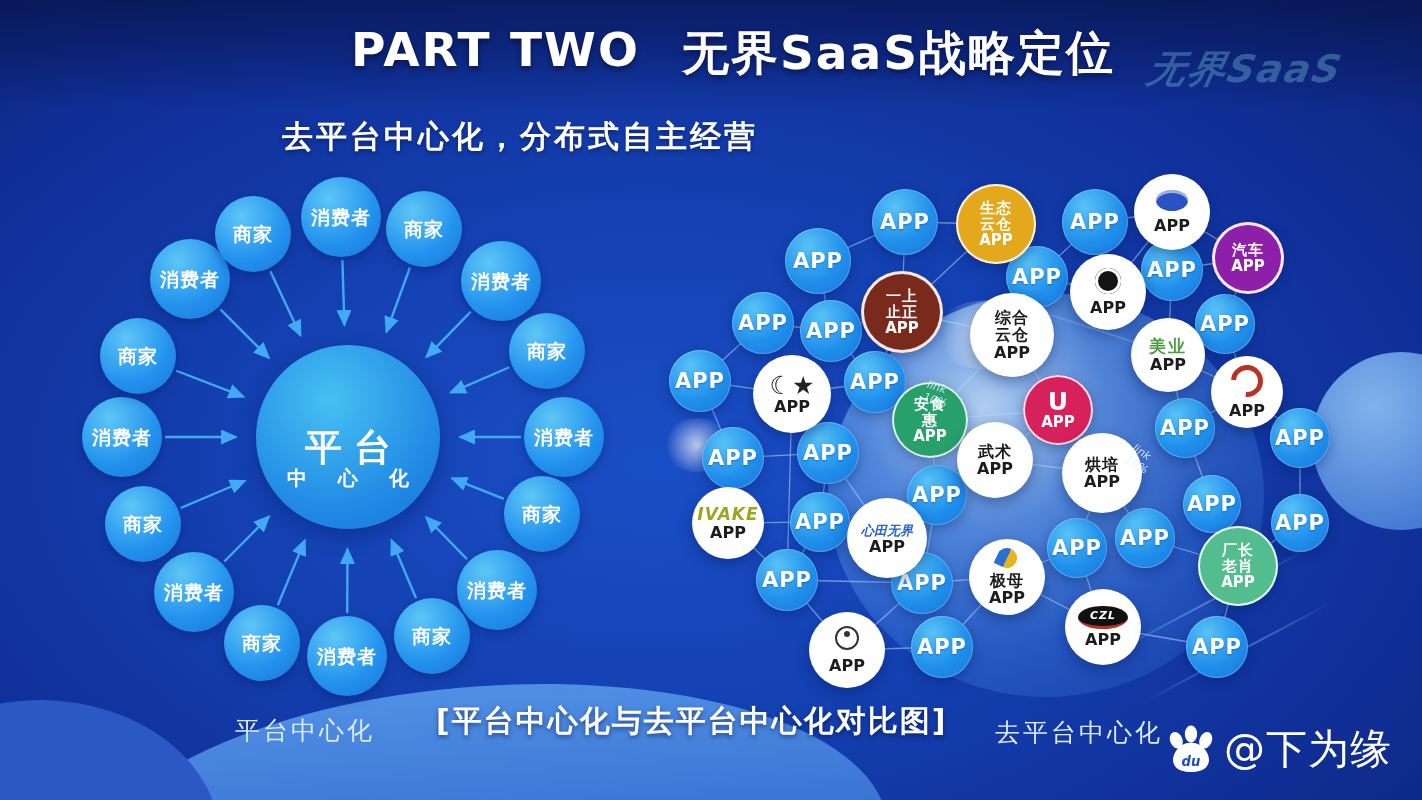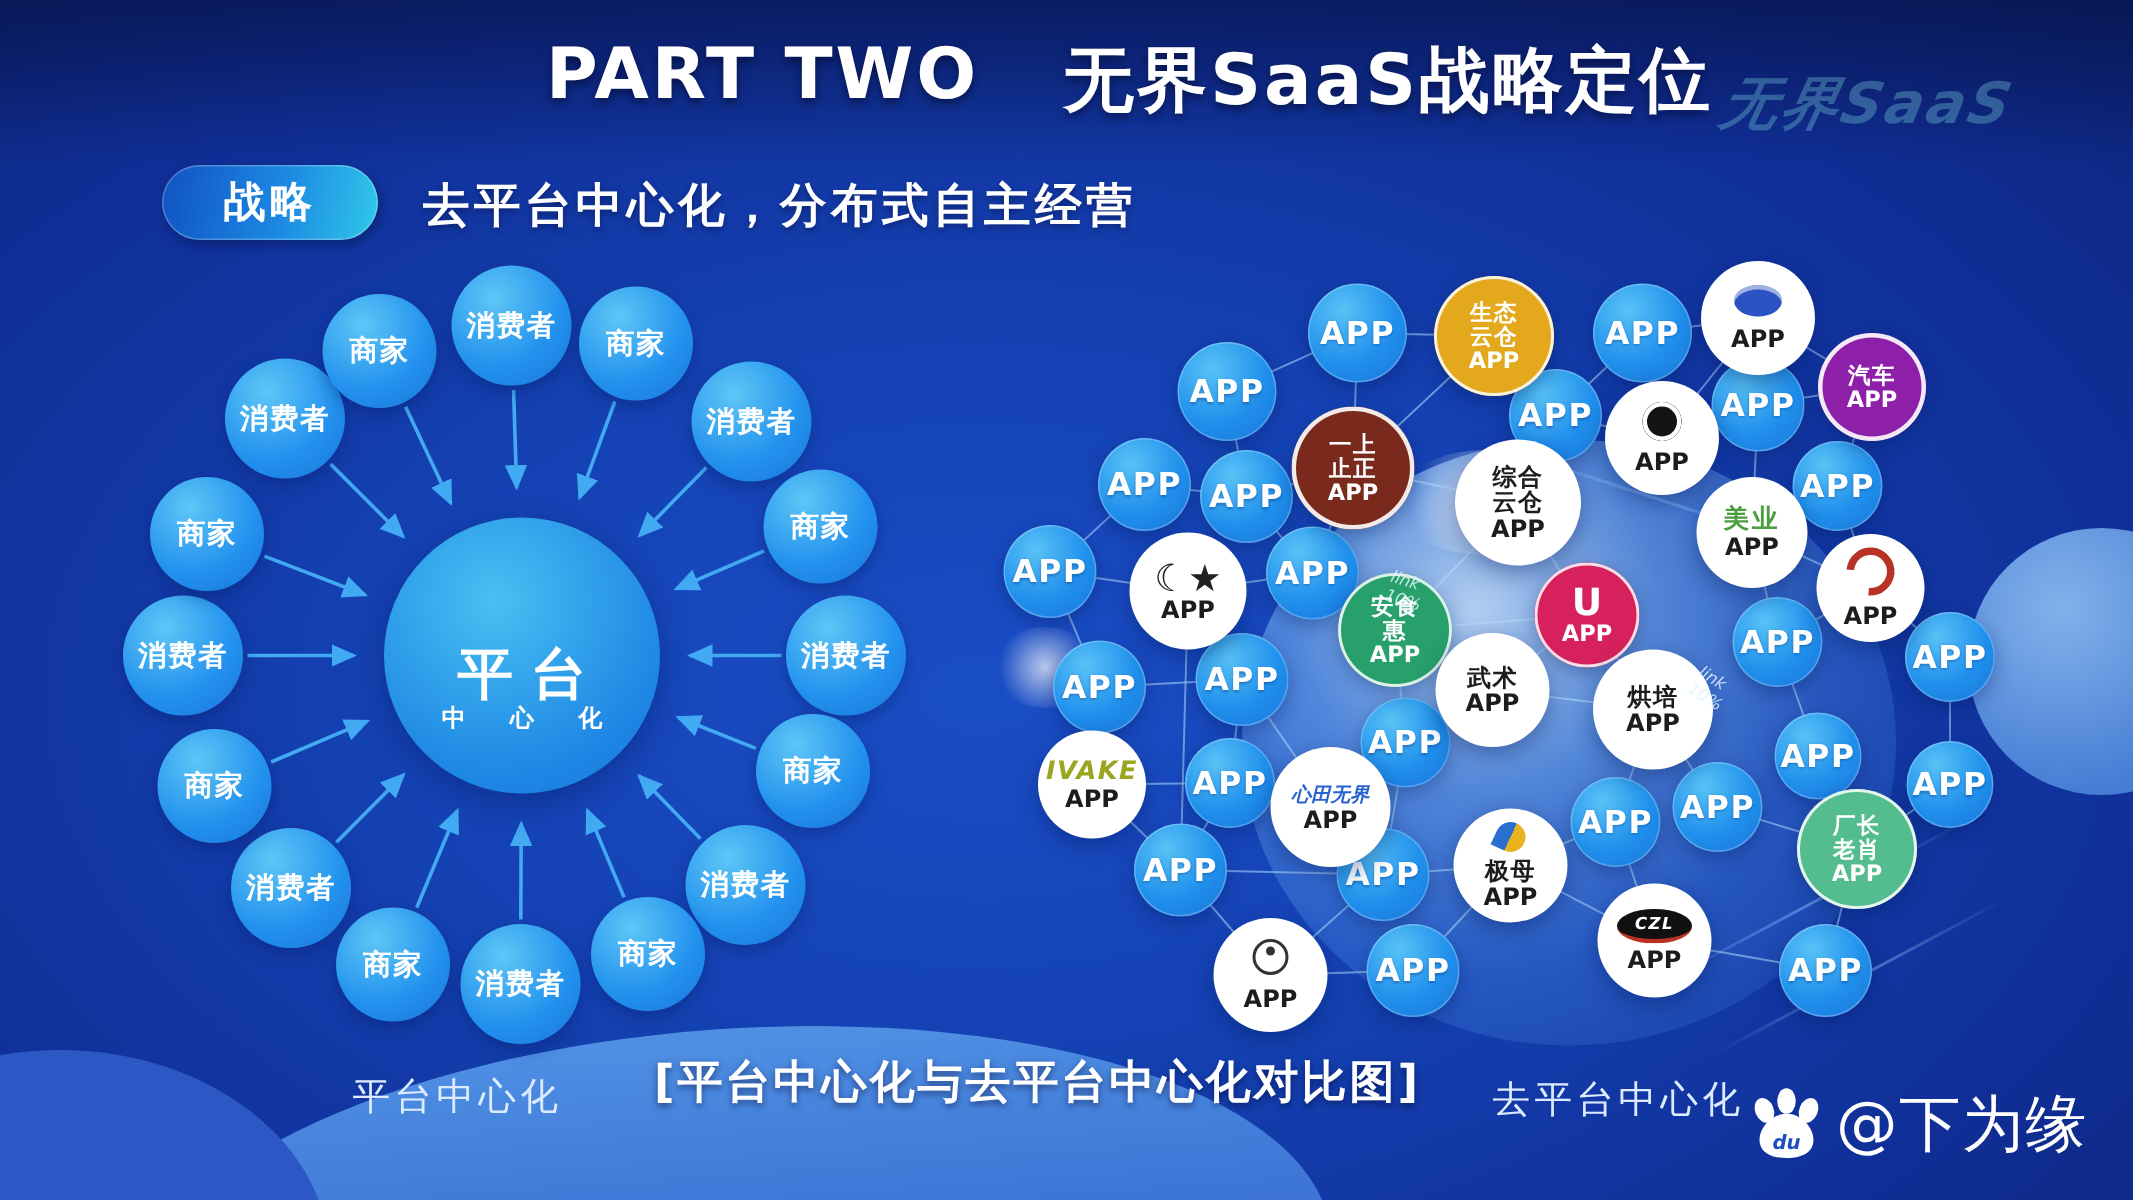--- a/index.html
+++ b/index.html
@@ -21,21 +21,21 @@
     background:radial-gradient(circle, rgba(255,255,255,.7), rgba(255,255,255,0) 70%);}
   #corner-circle{left:1312px;top:352px;width:178px;height:178px;border-radius:50%;z-index:1;
     background:radial-gradient(circle at 35% 30%, #8fc0f4, #4a84da 75%);opacity:.9;}
   #blob-main{left:88px;top:686px;width:800px;height:330px;border-radius:50%;z-index:1;
     transform:rotate(-4deg);
     background:linear-gradient(180deg,#4f90e4 0%,#3568ce 60%);}
   #blob-left{left:-140px;top:700px;width:360px;height:280px;border-radius:50%;z-index:1;
     background:#2b58c4;}
   .circuit{z-index:1;height:2px;background:linear-gradient(90deg,rgba(150,205,255,0),rgba(150,205,255,.45),rgba(150,205,255,0));}
   
-  #title-row{left:364px;top:22px;z-index:5;display:flex;gap:56px;color:#fff;
+  #title-row{left:351px;top:22px;z-index:5;display:flex;gap:42px;color:#fff;
     font-size:47px;font-weight:800;letter-spacing:2px;text-shadow:0 3px 6px rgba(0,0,25,.5);}
   
   #ghost-logo{left:1148px;top:44px;z-index:4;font-size:38px;font-weight:800;font-style:italic;
     color:rgba(140,235,235,.30);transform:skewX(-12deg);letter-spacing:2px;}
   #livebox{left:1122px;top:13px;width:284px;height:62px;z-index:6;border-radius:12px;
     background:rgba(13,27,62,.88);display:flex;align-items:center;justify-content:center;
     color:#f4f7fb;font-size:33px;}
   #credit{left:1166px;top:722px;z-index:6;display:flex;align-items:center;gap:8px;color:#fff;}
   #credit-text{font-size:41px;font-weight:500;letter-spacing:1px;}
   
@@ -63,21 +63,21 @@
   .t-cn{font-size:15px;font-weight:700;letter-spacing:1px;}
   .t-cn-dark{font-size:16px;font-weight:700;letter-spacing:1px;}
   .t-app-sm{font-size:15px;font-weight:700;}
   .t-app-dark{font-size:16px;font-weight:600;color:#1c1c1c;}
   .lnode{color:#fff;font-size:19px;font-weight:700;letter-spacing:1px;
     background:radial-gradient(circle at 35% 27%, #5ec6f6 0%, #2392ee 58%, #1a74da 100%);
     box-shadow:0 4px 10px rgba(0,25,90,.35);}
   #lcenter{background:radial-gradient(circle at 40% 30%, #47c0f2 0%, #1e86e4 70%, #1878da 100%);
     box-shadow:0 6px 20px rgba(0,25,90,.4);color:#fff;}
   #lcenter .c1{font-size:37px;font-weight:800;letter-spacing:12px;text-indent:12px;margin-top:44px;}
-  #lcenter .c2{font-size:16px;font-weight:700;letter-spacing:12px;text-indent:12px;margin-top:0;}
+  #lcenter .c2{font-size:20px;font-weight:700;letter-spacing:12px;text-indent:12px;margin-top:0;}
   
   .lg-globe{display:inline-block;width:32px;height:21px;border-radius:50%;background:#2a52c2;
     box-shadow:inset 0 3px 0 rgba(255,255,255,.55);margin-bottom:2px;}
   .lg-seal{display:inline-block;width:26px;height:26px;border-radius:50%;background:#141414;
     box-shadow:inset 0 0 0 3px #fff, inset 0 0 0 7px #141414;margin-bottom:2px;}
   .lg-spiral{display:inline-block;width:22px;height:22px;border-radius:50%;border:5px solid #b93226;
     border-left-color:transparent;transform:rotate(-40deg);margin-bottom:2px;}
   .lg-jimu{display:inline-block;width:20px;height:20px;border-radius:50% 50% 50% 0;
     background:conic-gradient(#e8b31f 0 50%, #2a6fd0 50% 100%);transform:rotate(25deg);margin-bottom:1px;}
   .lg-moon{font-size:25px;line-height:1;color:#222;margin-bottom:1px;}
@@ -113,23 +113,20 @@
   <div class="abs circuit" style="left:1130px;top:650px;width:220px;transform:rotate(-28deg);"></div>
   <div class="abs circuit" style="left:1000px;top:330px;width:200px;transform:rotate(18deg);"></div>
 
   <div class="abs" id="title-row">
     <span>PART TWO</span>
     <span>无界SaaS战略定位</span>
   </div>
 
   <div class="abs" id="ghost-logo">无界SaaS</div>
 
-  <div class="abs" id="badge">
-    <span>战略</span>
-  </div>
   <div class="abs" id="subtitle">去平台中心化，分布式自主经营</div>
 
   <svg class="abs" id="wires" width="1422" height="800" viewBox="0 0 1422 800">
     <defs>
       <marker id="arr" markerUnits="userSpaceOnUse" markerWidth="17" markerHeight="15" refX="15" refY="7.5" orient="auto">
         <path d="M0,0 L17,7.5 L0,15 z" fill="#41aaf2"></path>
       </marker>
     </defs>
     <g id="left-arrows">
         <line x1="342.36748977223135" y1="259.9782499844147" x2="344.43816617465313" y2="325.05665120338494" stroke="#41aaf2" stroke-width="2.4" marker-end="url(#arr)"></line>

